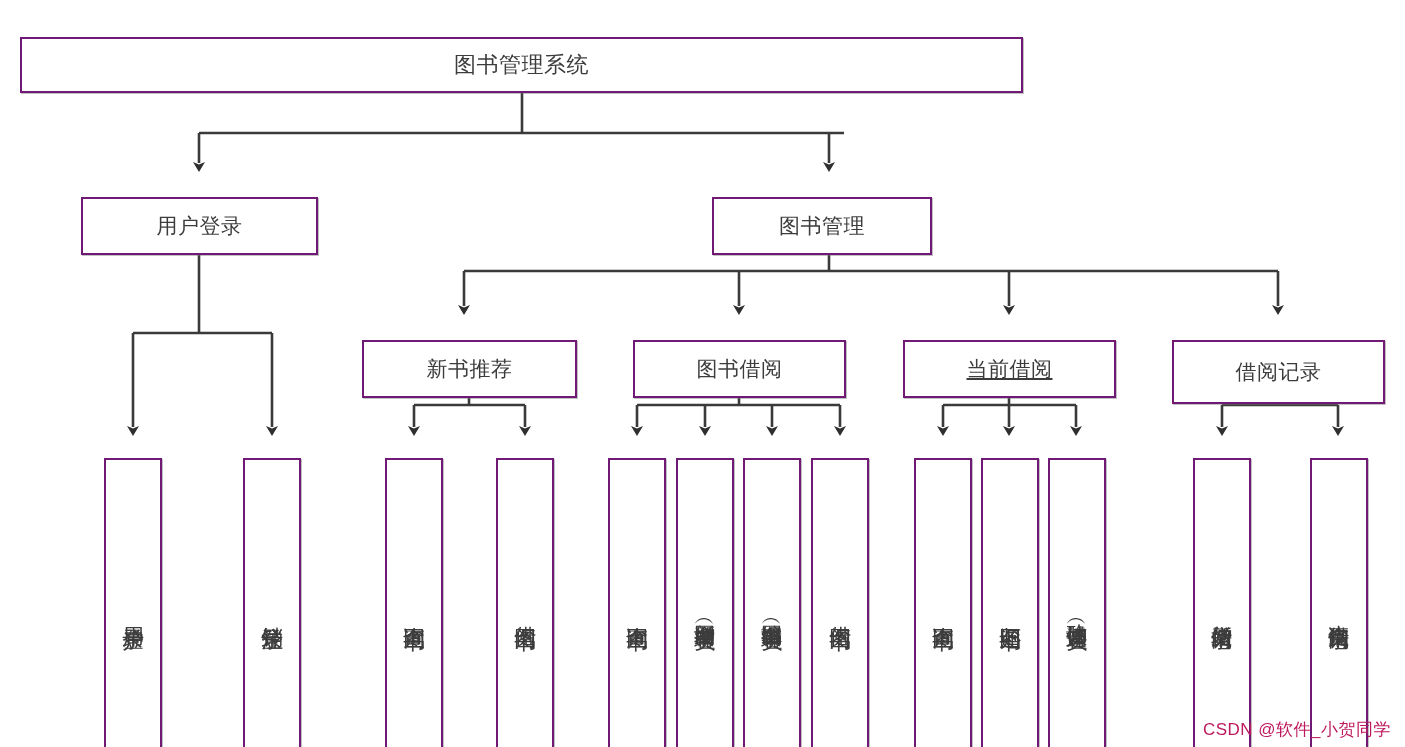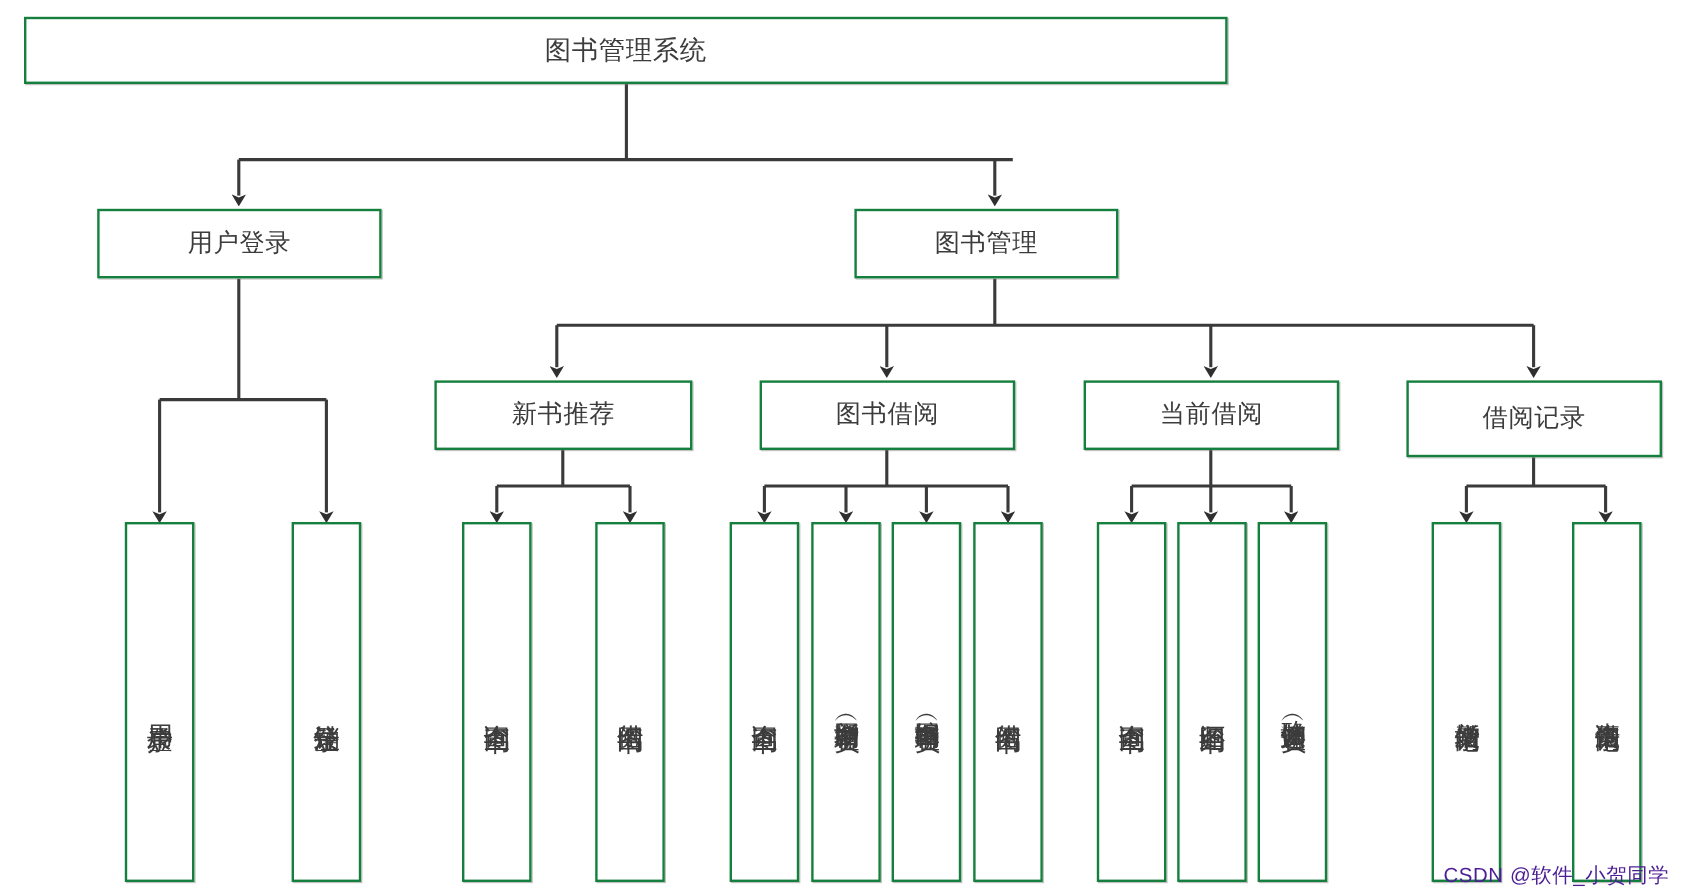--- a/index.html
+++ b/index.html
@@ -21,27 +21,28 @@
     position: absolute;
     left: 0;
     top: 0;
     width: 1405px;
     height: 747px;
     pointer-events: none;
   }
   .node {
     position: absolute;
     box-sizing: border-box;
-    border: 2px solid #15803d;
+    border: 2px solid #701a75;
     background: #ffffff;
     color: #3c3c3c;
     display: flex;
     align-items: center;
     justify-content: center;
     box-shadow: 1px 1px 0 rgba(120,120,120,0.45);
+    margin-top: 23px;
   }
   .node .lbl {
     display: block;
     text-align: center;
     line-height: 1.18;
     white-space: pre;
   }
   
   .node.h .lbl {
     font-size: 21px;
@@ -65,21 +66,21 @@
     max-height: 100%;
   }
   .node.v.tall .lbl {
     font-size: 21px;
   }
   .watermark {
     position: absolute;
     right: 14px;
     bottom: 6px;
     font-size: 17px;
-    color: #4c1d95;
+    color: #be185d;
     letter-spacing: 0.5px;
     white-space: nowrap;
     user-select: none;
   }
 </style>
 </head>
 <body>
 
 <div id="canvas">
 
@@ -143,21 +144,21 @@
   <div class="node h" style="left:712px; top:174px; width:220px; height:58px;">
     <span class="lbl">图书管理</span>
   </div>
 
   <div class="node h" style="left:633px; top:317px; width:213px; height:58px;">
     <span class="lbl">图书借阅</span>
   </div>
   <div class="node h" style="left:362px; top:317px; width:215px; height:58px;">
     <span class="lbl">新书推荐</span>
   </div>
-  <div class="node h" style="left:903px; top:317px; width:213px; height:58px;">
+  <div class="node h" style="left:903px; top:317px; width:213px; height:58px;text-decoration:underline;">
     <span class="lbl">当前借阅</span>
   </div>
   <div class="node h" style="left:1172px; top:317px; width:213px; height:64px;">
     <span class="lbl">借阅记录</span>
   </div>
 
   <div class="node v" style="left:104px; top:435px; width:58px; height:300px;">
     <span class="lbl">用户登录</span>
   </div>
   <div class="node v" style="left:243px; top:435px; width:58px; height:300px;">

